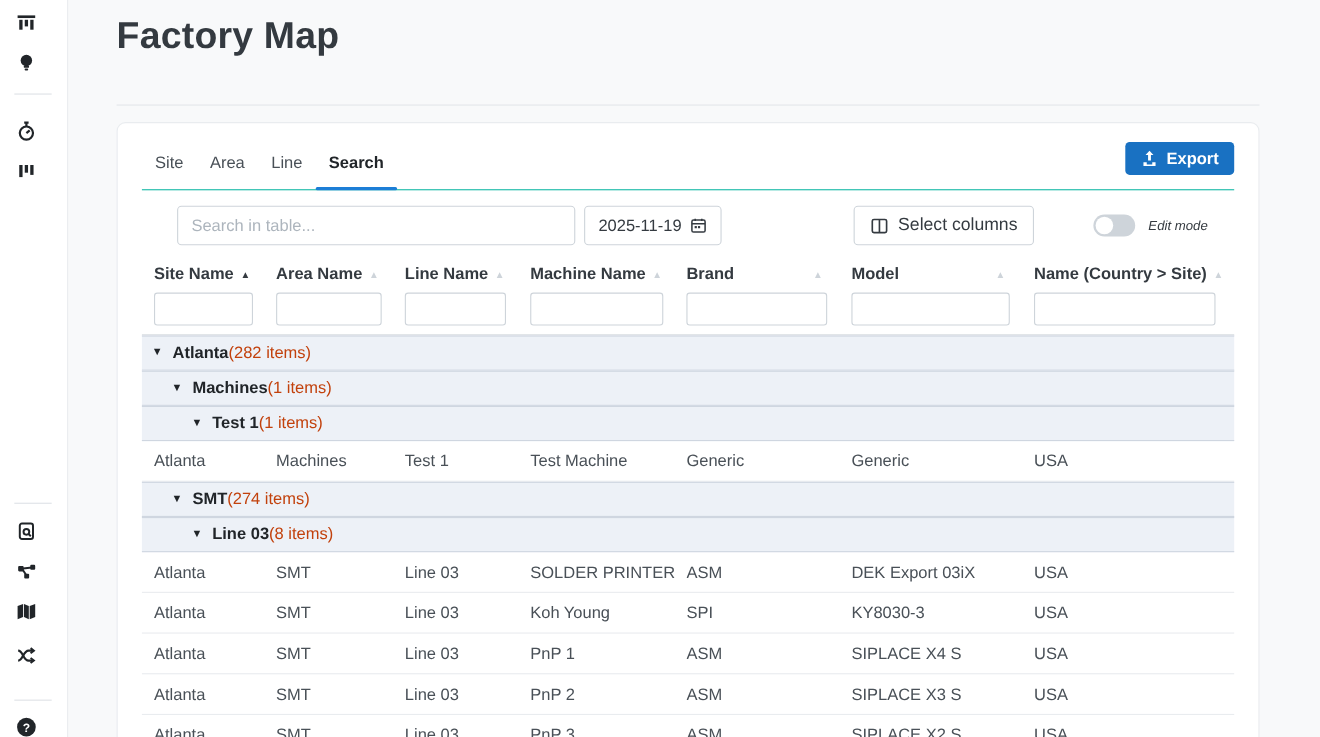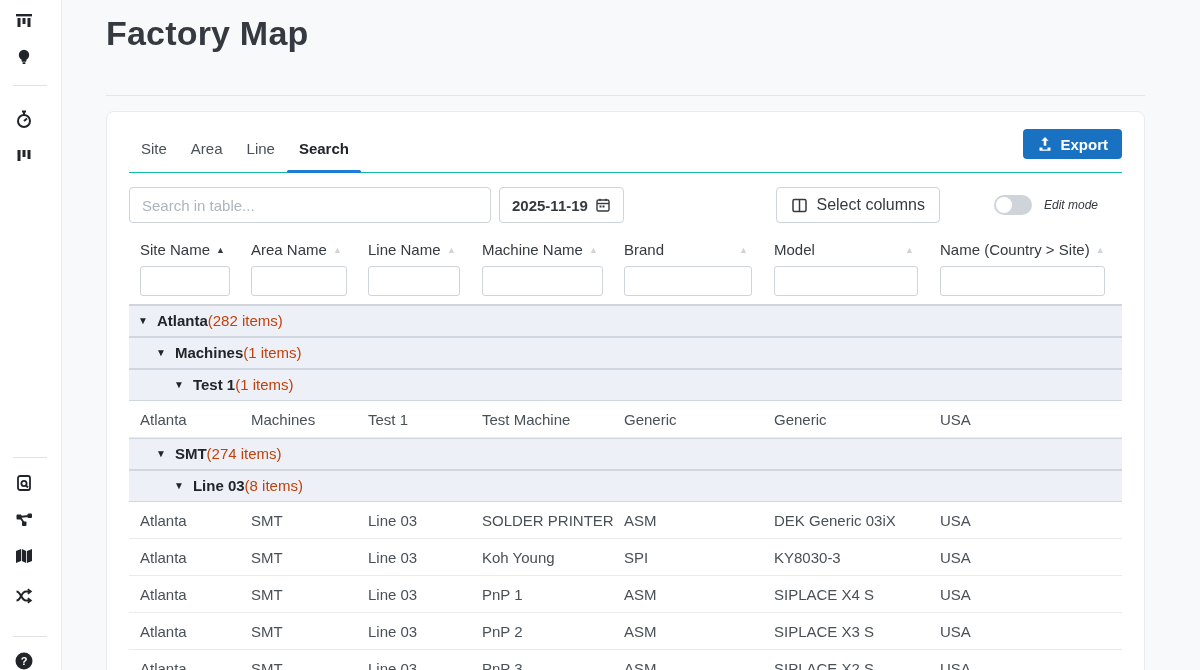--- a/index.html
+++ b/index.html
@@ -28,41 +28,41 @@
   .tab { position:relative; padding:0 12px; height:46px; line-height:46px; font-size:15px;
     color:#495057; cursor:pointer; }
   .tab.active { color:#212529; font-weight:700; }
   .tab.active::after { content:''; position:absolute; left:0; right:0; bottom:-1px; height:3px;
     background:var(--tab-underline,#1c7ed6); border-radius:2px; }
   .export-btn { margin-top:3px; height:30px; padding:0 14px; background:var(--accent-blue,#1971c2);
     color:#fff; border:none; border-radius:4px; font-size:15px; font-weight:700;
     display:flex; align-items:center; gap:7px; cursor:pointer; font-family:inherit; }
 
   
-  .toolbar { margin-top:14px; display:flex; height:36px; }
+  .toolbar { margin-top:14px; display:flex; height:36px;margin-left:32px; }
   .search-input { width:362px; height:36px; border:1px solid #ced4da; border-radius:4px;
     padding:0 12px; font-size:15px; font-family:inherit; color:#343a40; }
   .search-input::placeholder { color:#adb5bd; }
   .date-btn { margin-left:8px; height:36px; border:1px solid #ced4da; border-radius:4px;
     padding:0 12px; display:flex; align-items:center; gap:7px; font-size:15px; color:#343a40;
-    background:#fff; cursor:pointer;font-weight:bold; }
+    background:#fff; cursor:pointer; }
   .spacer { flex:1; }
   .select-cols-btn { height:36px; border:1px solid #ced4da; border-radius:4px; background:#fff;
     padding:0 14px; display:flex; align-items:center; gap:8px; font-size:16px; color:#343a40;
     cursor:pointer; font-family:inherit; margin-right:54px; }
   .switch-wrap { display:flex; align-items:center; gap:12px; margin-right:24px; }
   .switch { width:38px; height:20px; border-radius:10px; background:#ced4da; position:relative; cursor:pointer; }
   .switch .knob { position:absolute; left:2px; top:2px; width:16px; height:16px; border-radius:50%; background:#fff; }
   .switch-label { font-size:12px; color:#343a40;font-style:italic; }
 
   
   .gridcols { display:grid; grid-template-columns:111px 117px 114px 142px 150px 166px 1fr; }
   .thead { padding:18px 0 8px 11px; border-bottom:1px solid #ced4da; }
   .hlabel-row { display:flex; align-items:center; margin-bottom:8px; padding-right:26px; justify-content:space-between; }
-  .hlabel { font-size:15px; font-weight:400; color:#343a40; white-space:nowrap; }
+  .hlabel { font-size:15px; font-weight:700; color:#343a40; white-space:nowrap; }
   .sort { font-size:9px; color:#ced4da; cursor:pointer; margin-left:6px; }
   .sort.active { color:#343a40; }
   .filter { height:30px; border:1px solid #ced4da; border-radius:3px; font-family:inherit; font-size:14px; padding:0 8px; }
   .hc0 .filter{width:90px}.hc1 .filter{width:96px}.hc2 .filter{width:92px}
   .hc3 .filter{width:121px}.hc4 .filter{width:128px}.hc5 .filter{width:144px}.hc6 .filter{width:165px}
 
   .grow { height:32px; line-height:30px; background:var(--group-row-bg,#edf1f7);
     border-top:1px solid #cfd6e0; border-bottom:1px solid #cfd6e0; display:flex; align-items:center;
     font-size:15px; cursor:pointer; }
   .grow.lvl0 { padding-left:9px; } .grow.lvl1 { padding-left:27px; } .grow.lvl2 { padding-left:45px; }
@@ -274,21 +274,21 @@
           <span class="tri">▼</span>
           <span class="glabel">Line 03</span>
           <span class="gcount">(8 items)</span>
         </div>
         <div class="drow gridcols">
           <div class="dcell">Atlanta</div>
           <div class="dcell">SMT</div>
           <div class="dcell">Line 03</div>
           <div class="dcell">SOLDER PRINTER</div>
           <div class="dcell">ASM</div>
-          <div class="dcell">DEK Generic 03iX</div>
+          <div class="dcell">DEK Export 03iX</div>
           <div class="dcell">USA</div>
         </div>
         <div class="drow gridcols">
           <div class="dcell">Atlanta</div>
           <div class="dcell">SMT</div>
           <div class="dcell">Line 03</div>
           <div class="dcell">Koh Young</div>
           <div class="dcell">SPI</div>
           <div class="dcell">KY8030-3</div>
           <div class="dcell">USA</div>

